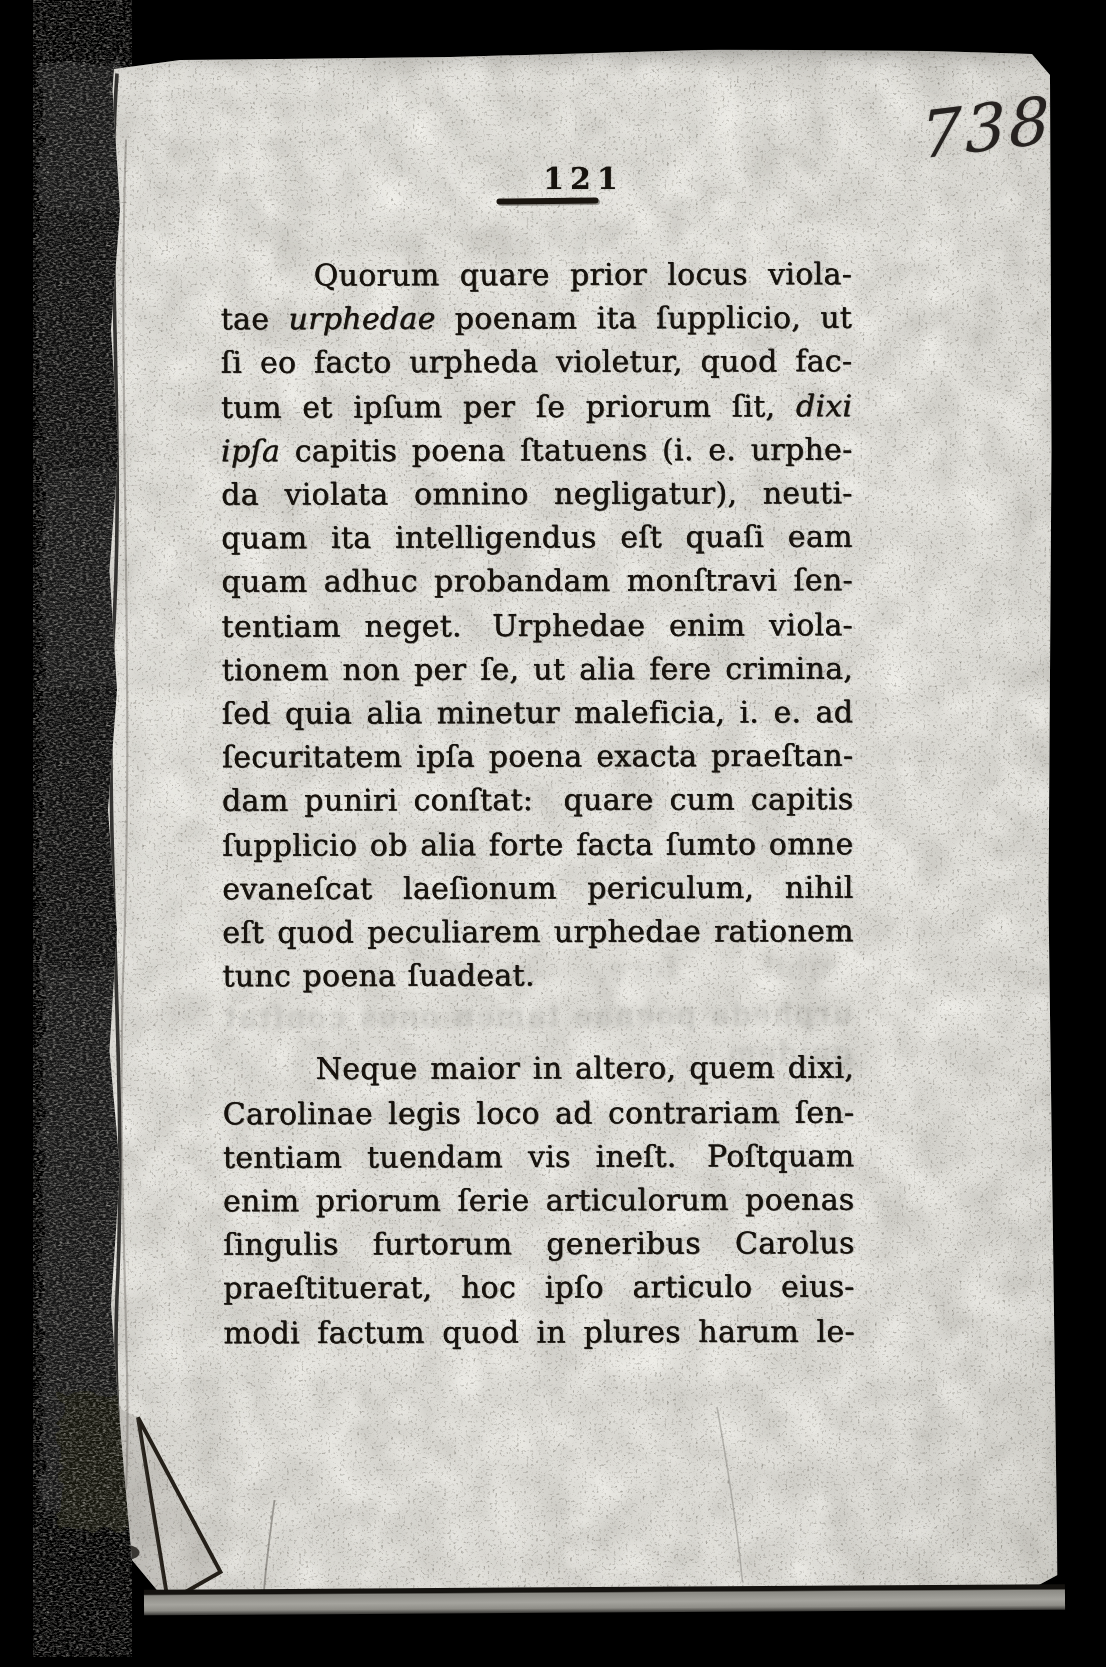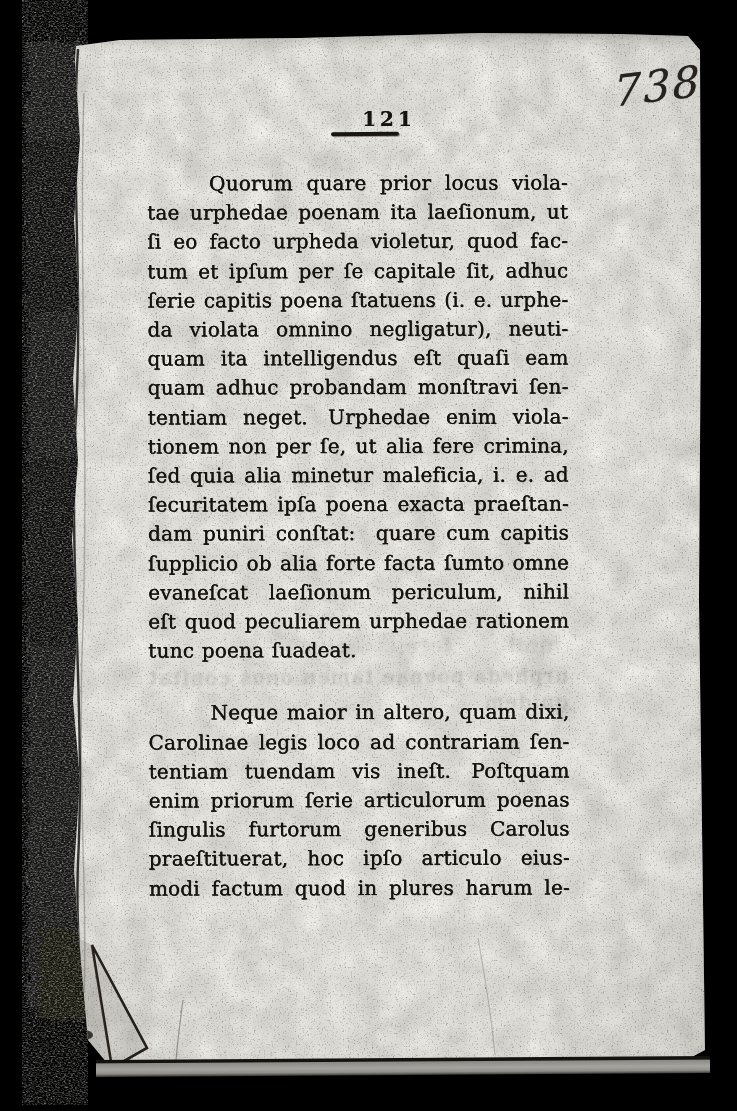--- a/index.html
+++ b/index.html
@@ -60,21 +60,21 @@
   .paragraph + .paragraph { margin-top: 33px; }
   .line {
     font-size: 20px; line-height: 29.2px;
     text-align: justify; text-align-last: justify;
     letter-spacing: .2px; word-spacing: 1px;
     text-shadow: 0 0 .5px currentColor, .45px .35px .2px rgba(23,19,14,.5);
     white-space: normal;
   }
   .line.indent { text-indent: 62px; }
   .line.flush  { text-align-last: left; }
-  .it { }
+  .it { font-style: italic; }
 
   
   .ghost {
     position: absolute; color: #70706a;
     transform: scaleX(-1) rotate(.4deg);
     filter: blur(1.7px); opacity: .34;
     font-size: 20px; letter-spacing: 1.5px; line-height: 26px;
     text-align: justify; text-align-last: justify;
     pointer-events: none;
   }
@@ -146,39 +146,39 @@
     <div class="folio-rule"></div>
 
     <div class="handwritten">738</div>
 
     <div class="ghost g2">nihil fere olim</div>
     <div class="ghost g1">urpheda poenae tamen onus conſtat quidem</div>
 
     <div class="text-block">
         <div class="paragraph">
           <div class="line indent"><span>Quorum quare prior locus viola-</span></div>
-          <div class="line"><span>tae </span><span class="it">urphedae</span><span> poenam ita laeſionum, ut</span></div>
+          <div class="line"><span>tae </span><span class="it">urphedae</span><span> poenam ita ſupplicio, ut</span></div>
           <div class="line"><span>ſi eo facto urpheda violetur, quod fac-</span></div>
-          <div class="line"><span>tum et ipſum per ſe capitale ſit, </span><span class="it">adhuc</span><span></span></div>
-          <div class="line"><span></span><span class="it">ſerie</span><span> capitis poena ſtatuens (i. e. urphe-</span></div>
+          <div class="line"><span>tum et ipſum per ſe priorum ſit, </span><span class="it">dixi</span><span></span></div>
+          <div class="line"><span></span><span class="it">ipſa</span><span> capitis poena ſtatuens (i. e. urphe-</span></div>
           <div class="line"><span>da violata omnino negligatur), neuti-</span></div>
           <div class="line"><span>quam ita intelligendus eſt quaſi eam</span></div>
           <div class="line"><span>quam adhuc probandam monſtravi ſen-</span></div>
           <div class="line"><span>tentiam neget. Urphedae enim viola-</span></div>
           <div class="line"><span>tionem non per ſe, ut alia fere crimina,</span></div>
           <div class="line"><span>ſed quia alia minetur maleficia, i. e. ad</span></div>
           <div class="line"><span>ſecuritatem ipſa poena exacta praeſtan-</span></div>
           <div class="line"><span>dam puniri conſtat: quare cum capitis</span></div>
           <div class="line"><span>ſupplicio ob alia forte facta ſumto omne</span></div>
           <div class="line"><span>evaneſcat laeſionum periculum, nihil</span></div>
           <div class="line"><span>eſt quod peculiarem urphedae rationem</span></div>
           <div class="line flush"><span>tunc poena ſuadeat.</span></div>
         </div>
         <div class="paragraph">
-          <div class="line indent"><span>Neque maior in altero, quam dixi,</span></div>
+          <div class="line indent"><span>Neque maior in altero, quem dixi,</span></div>
           <div class="line"><span>Carolinae legis loco ad contrariam ſen-</span></div>
           <div class="line"><span>tentiam tuendam vis ineſt. Poſtquam</span></div>
           <div class="line"><span>enim priorum ſerie articulorum poenas</span></div>
           <div class="line"><span>ſingulis furtorum generibus Carolus</span></div>
           <div class="line"><span>praeſtituerat, hoc ipſo articulo eius-</span></div>
           <div class="line"><span>modi factum quod in plures harum le-</span></div>
         </div>
       </div>
 
   </div>

